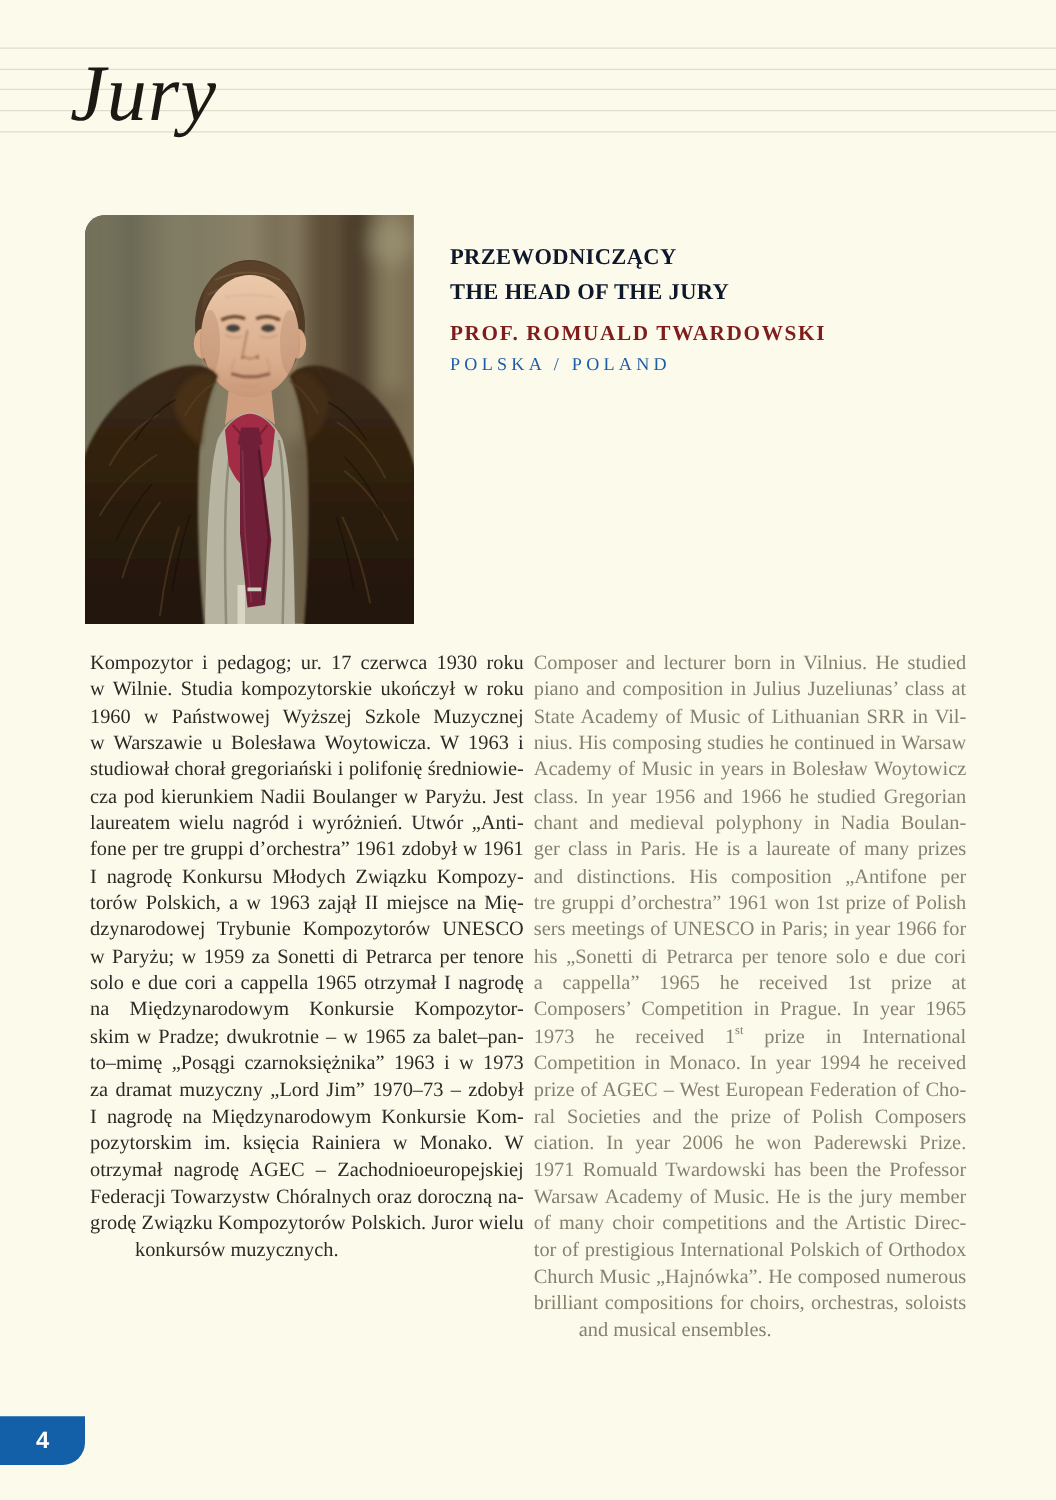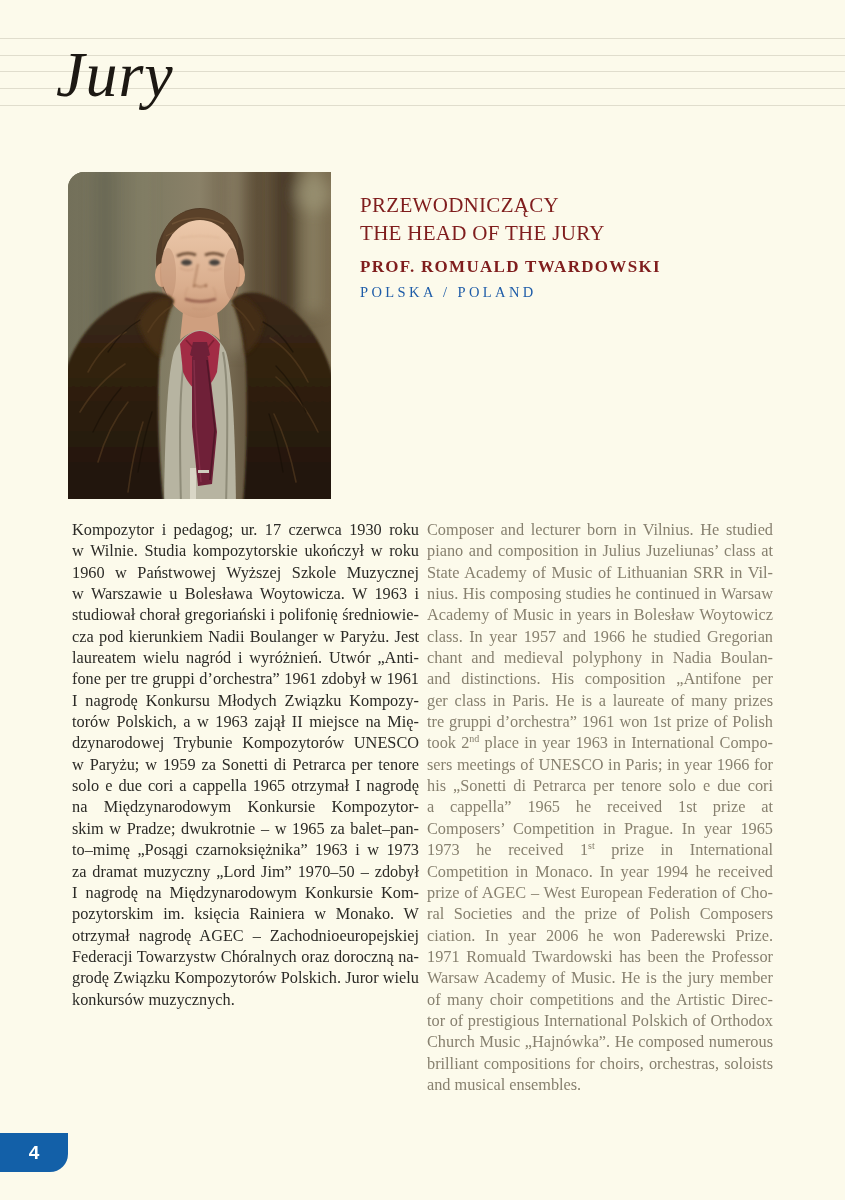--- a/index.html
+++ b/index.html
@@ -14,37 +14,37 @@
     position:absolute;left:56px;top:40px;
     font-style:italic;font-size:64px;line-height:1.1;
     color:#1c1813;letter-spacing:1px;
   }
   .photo{
     position:absolute;left:68px;top:172px;width:263px;height:327px;
     border-radius:16px 0 0 0;overflow:hidden;background:#6f6c55;
   }
   .role-heading{
     position:absolute;left:360px;top:191px;
-    color:#7f1d1d;font-weight:normal;font-size:21px;line-height:28px;
+    color:#0f172a;font-weight:bold;font-size:18px;line-height:28px;
     letter-spacing:0.3px;
   }
   .juror-name{
     position:absolute;left:360px;top:257px;
     color:#7f1d1d;font-weight:bold;font-size:17px;letter-spacing:1.3px;
   }
   .juror-country{
     position:absolute;left:360px;top:284px;
     color:#1e5ca8;font-size:14.5px;letter-spacing:3.4px;
   }
   .bio-col{position:absolute;top:519px;font-size:16.3px;line-height:21.35px;}
   .bio-col .line{
     text-align:justify;text-align-last:justify;
     height:21.35px;overflow:hidden;
   }
-  .bio-col .line.last{text-align-last:left;}
+  .bio-col .line.last{text-align-last:left;margin-left:36px;}
   .bio-col sup{font-size:10px;line-height:0;vertical-align:super;}
   .col-pl{left:72px;width:347px;color:#2b2a26;}
   .col-en{left:427px;width:346px;color:#87806f;}
   .page-tab{
     position:absolute;left:0;top:1133px;width:68px;height:39px;
     background:#1360a8;border-radius:0 0 18px 0;
     color:#ffffff;font-family:"Liberation Sans",sans-serif;
     font-weight:bold;font-size:19px;
     display:flex;align-items:center;justify-content:center;
   }
@@ -191,40 +191,39 @@
     <div class="line">laureatem wielu nagród i wyróżnień. Utwór „Anti-</div>
     <div class="line">fone per tre gruppi d’orchestra” 1961 zdobył w 1961</div>
     <div class="line">I nagrodę Konkursu Młodych Związku Kompozy-</div>
     <div class="line">torów Polskich, a w 1963 zajął II miejsce na Mię-</div>
     <div class="line">dzynarodowej Trybunie Kompozytorów UNESCO</div>
     <div class="line">w Paryżu; w 1959 za Sonetti di Petrarca per tenore</div>
     <div class="line">solo e due cori a cappella 1965 otrzymał I nagrodę</div>
     <div class="line">na Międzynarodowym Konkursie Kompozytor-</div>
     <div class="line">skim w Pradze; dwukrotnie – w 1965 za balet–pan-</div>
     <div class="line">to–mimę „Posągi czarnoksiężnika” 1963 i w 1973</div>
-    <div class="line">za dramat muzyczny „Lord Jim” 1970–50 – zdobył</div>
+    <div class="line">za dramat muzyczny „Lord Jim” 1970–73 – zdobył</div>
     <div class="line">I nagrodę na Międzynarodowym Konkursie Kom-</div>
     <div class="line">pozytorskim im. księcia Rainiera w Monako. W 1994</div>
     <div class="line">otrzymał nagrodę AGEC – Zachodnioeuropejskiej</div>
     <div class="line">Federacji Towarzystw Chóralnych oraz doroczną na-</div>
     <div class="line">grodę Związku Kompozytorów Polskich. Juror wielu</div>
     <div class="line last">konkursów muzycznych.</div>
   </div>
 <div class="bio-col col-en">
     <div class="line">Composer and lecturer born in Vilnius. He studied</div>
     <div class="line">piano and composition in Julius Juzeliunas’ class at</div>
     <div class="line">State Academy of Music of Lithuanian SRR in Vil-</div>
     <div class="line">nius. His composing studies he continued in Warsaw</div>
     <div class="line">Academy of Music in years in Bolesław Woytowicz</div>
-    <div class="line">class. In year 1957 and 1966 he studied Gregorian</div>
+    <div class="line">class. In year 1956 and 1966 he studied Gregorian</div>
     <div class="line">chant and medieval polyphony in Nadia Boulan-</div>
+    <div class="line">ger class in Paris. He is a laureate of many prizes</div>
     <div class="line">and distinctions. His composition „Antifone per</div>
-    <div class="line">ger class in Paris. He is a laureate of many prizes</div>
     <div class="line">tre gruppi d’orchestra” 1961 won 1st prize of Polish</div>
-    <div class="line">took 2<sup>nd</sup> place in year 1963 in International Compo-</div>
     <div class="line">sers meetings of UNESCO in Paris; in year 1966 for</div>
     <div class="line">his „Sonetti di Petrarca per tenore solo e due cori</div>
     <div class="line">a cappella” 1965 he received 1st prize at International</div>
     <div class="line">Composers’ Competition in Prague. In year 1965 and</div>
     <div class="line">1973 he received 1<sup>st</sup> prize in International Composers’</div>
     <div class="line">Competition in Monaco. In year 1994 he received the</div>
     <div class="line">prize of AGEC – West European Federation of Cho-</div>
     <div class="line">ral Societies and the prize of Polish Composers Asso-</div>
     <div class="line">ciation. In year 2006 he won Paderewski Prize. Since</div>
     <div class="line">1971 Romuald Twardowski has been the Professor of</div>

